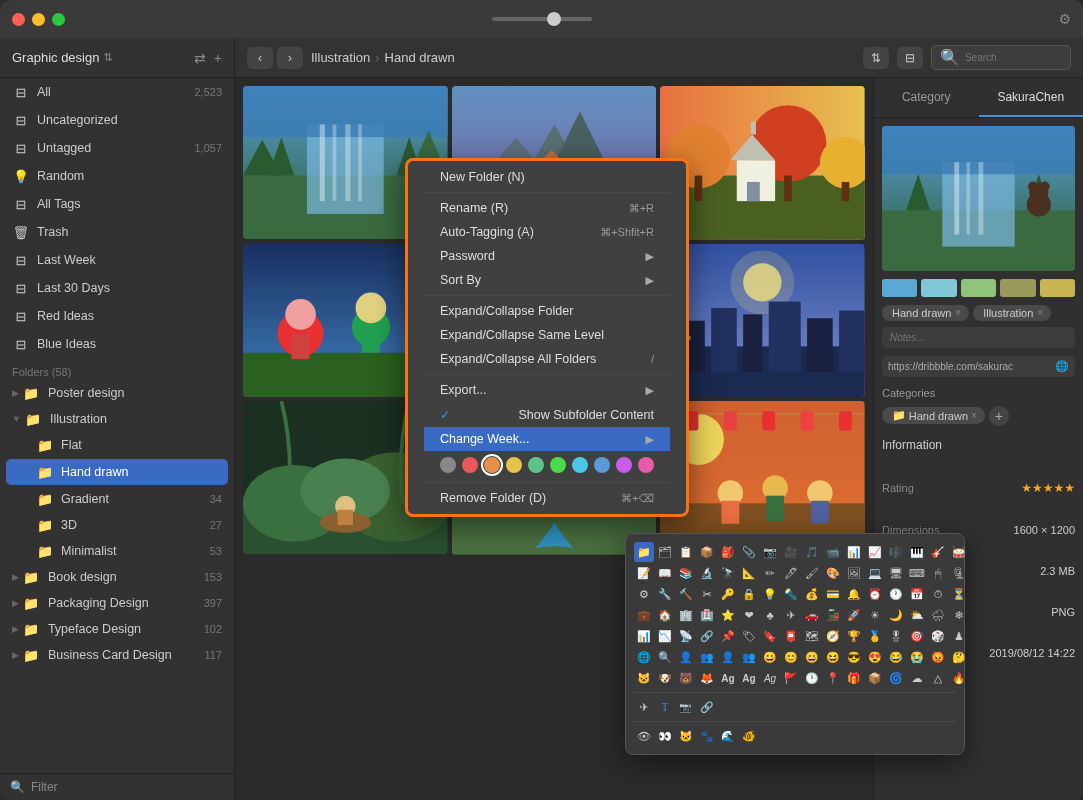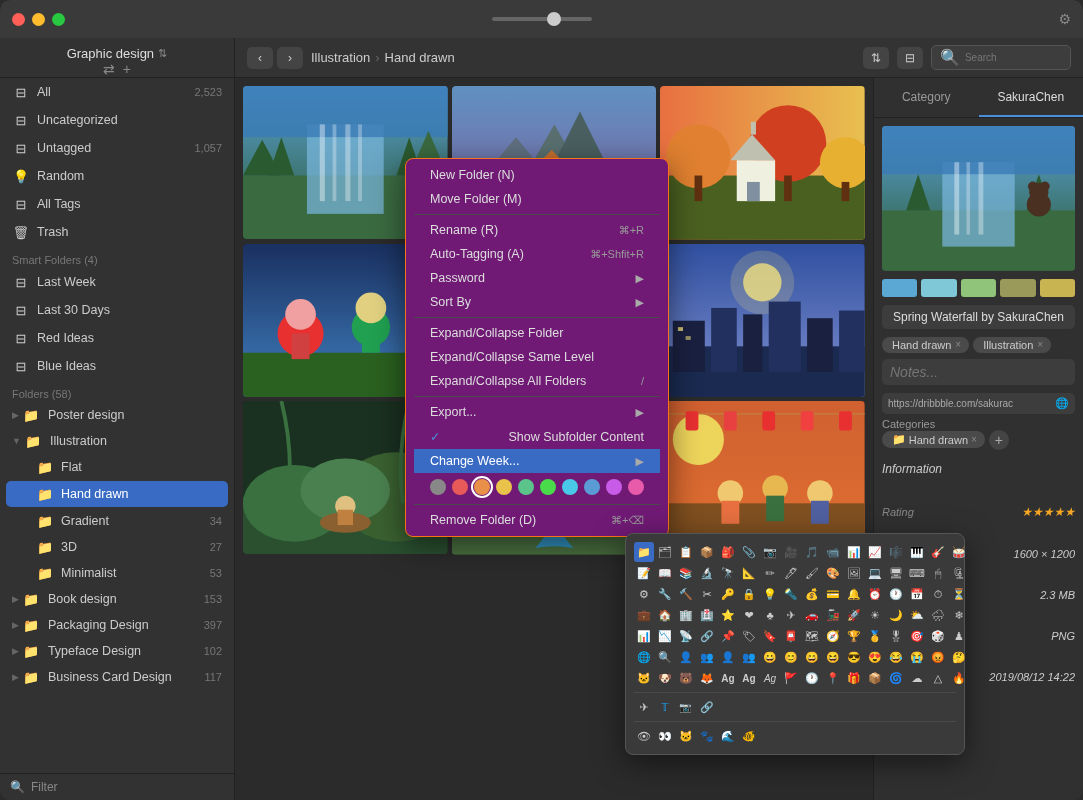--- a/index.html
+++ b/index.html
@@ -81,21 +81,20 @@
       border-right: 1px solid #222;
       flex-shrink: 0;
     }
     .sidebar-header {
       display: flex;
       align-items: center;
       justify-content: space-between;
       padding: 8px 12px;
       border-bottom: 1px solid #222;
       height: 40px;
-      flex-direction: column;
     }
     .sidebar-title {
       color: #ddd;
       font-size: 13px;
       font-weight: 500;
       display: flex;
       align-items: center;
       gap: 4px;
     }
     .sidebar-actions {
@@ -291,26 +290,26 @@
     }
 
     
     .context-menu-overlay {
       position: absolute;
       left: 170px;
       top: 80px;
       z-index: 100;
     }
     .context-menu {
-      background: #701a75;
-      border: 1px solid #f97316;
+      background: #404040;
+      border: 3px solid #f97316;
       border-radius: 8px;
       min-width: 220px;
       box-shadow: 0 8px 30px rgba(0,0,0,0.5);
-      padding: 4px 8px;
+      padding: 4px 16px;
     }
     .cm-item {
       padding: 5px 16px;
       color: #ddd;
       font-size: 12.5px;
       cursor: pointer;
       display: flex;
       align-items: center;
       justify-content: space-between;
       white-space: nowrap;
@@ -458,54 +457,54 @@
       cursor: pointer;
       font-size: 10px;
     }
 
     .notes-field {
       background: #3d3d3d;
       border: none;
       border-radius: 5px;
       padding: 5px 8px;
       color: #888;
-      font-size: 14px;
+      font-size: 10px;
       width: 100%;
       margin-bottom: 8px;
       font-style: italic;
     }
 
     .url-row {
       display: flex;
       align-items: center;
       background: #3d3d3d;
       border-radius: 5px;
       padding: 4px 6px;
-      margin-bottom: 4px;
+      margin-bottom: 10px;
       justify-content: flex-end;
     }
     .url-text {
       flex: 1;
       color: #aaa;
       font-size: 10px;
       overflow: hidden;
       text-overflow: ellipsis;
       white-space: nowrap;
     }
     .url-btn {
       color: #888;
       font-size: 11px;
       cursor: pointer;
     }
 
     .section-label {
       color: #999;
       font-size: 11px;
       font-weight: 500;
-      margin-bottom: 0;
+      margin-bottom: 7px;
     }
     .categories-row {
       display: flex;
       flex-wrap: wrap;
       gap: 4px;
       margin-bottom: 8px;
       align-items: center;
     }
     .cat-tag {
       background: #4a4a4a;
@@ -527,21 +526,20 @@
       border-radius: 50%;
       cursor: pointer;
       display: flex;
       align-items: center;
       justify-content: center;
       font-size: 14px;
     }
 
     .info-section {
       padding: 4px 0;
-      font-style: italic;
     }
     .info-title {
       color: #ccc;
       font-size: 12px;
       font-weight: 500;
       margin-bottom: 6px;
     }
     .info-row {
       display: flex;
       justify-content: space-between;
@@ -625,21 +623,20 @@
       <div class="sidebar-item">
         <div class="item-icon">⊟</div>
         <span>All Tags</span>
       </div>
 
       <div class="sidebar-item">
         <div class="item-icon">🗑</div>
         <span>Trash</span>
       </div>
 
-      <div class="sidebar-section-header">Smart Folders (4)</div>
       <div class="sidebar-item">
         <div class="item-icon">⊟</div>
         <span>Last Week</span>
       </div>
       <div class="sidebar-item">
         <div class="item-icon">⊟</div>
         <span>Last 30 Days</span>
       </div>
       <div class="sidebar-item">
         <div class="item-icon">⊟</div>
@@ -960,23 +957,20 @@
             <rect x="110" y="8" width="10" height="15" fill="#f04040" rx="2"></rect>
             <rect x="140" y="8" width="10" height="15" fill="#e83030" rx="2"></rect>
           </svg>
         </div>
       </div>
 
       <div class="context-menu-overlay">
         <div class="context-menu">
           <div class="cm-item">
             <span>New Folder (N)</span>
-          </div>
-          <div class="cm-item">
-            <span>Move Folder (M)</span>
           </div>
           <div class="cm-divider"></div>
           <div class="cm-item">
             <span>Rename (R)</span>
             <span class="shortcut">⌘+R</span>
           </div>
           <div class="cm-item">
             <span>Auto-Tagging (A)</span>
             <span class="shortcut">⌘+Shfit+R</span>
           </div>
@@ -1214,21 +1208,20 @@
           
           <div class="color-swatches">
             <div class="swatch" style="background:#5ba8d4"></div>
             <div class="swatch" style="background:#7ec8d8"></div>
             <div class="swatch" style="background:#8fc47a"></div>
             <div class="swatch" style="background:#9a9a5a"></div>
             <div class="swatch" style="background:#c8b450"></div>
           </div>
 
           
-          <input class="title-field" type="text" value="Spring Waterfall by SakuraChen" style="">
 
           
           <div class="tag-row">
             <div class="tag">
               <span>Hand drawn</span>
               <span class="tag-x">×</span>
             </div>
             <div class="tag">
               <span>Illustration</span>
               <span class="tag-x">×</span>

